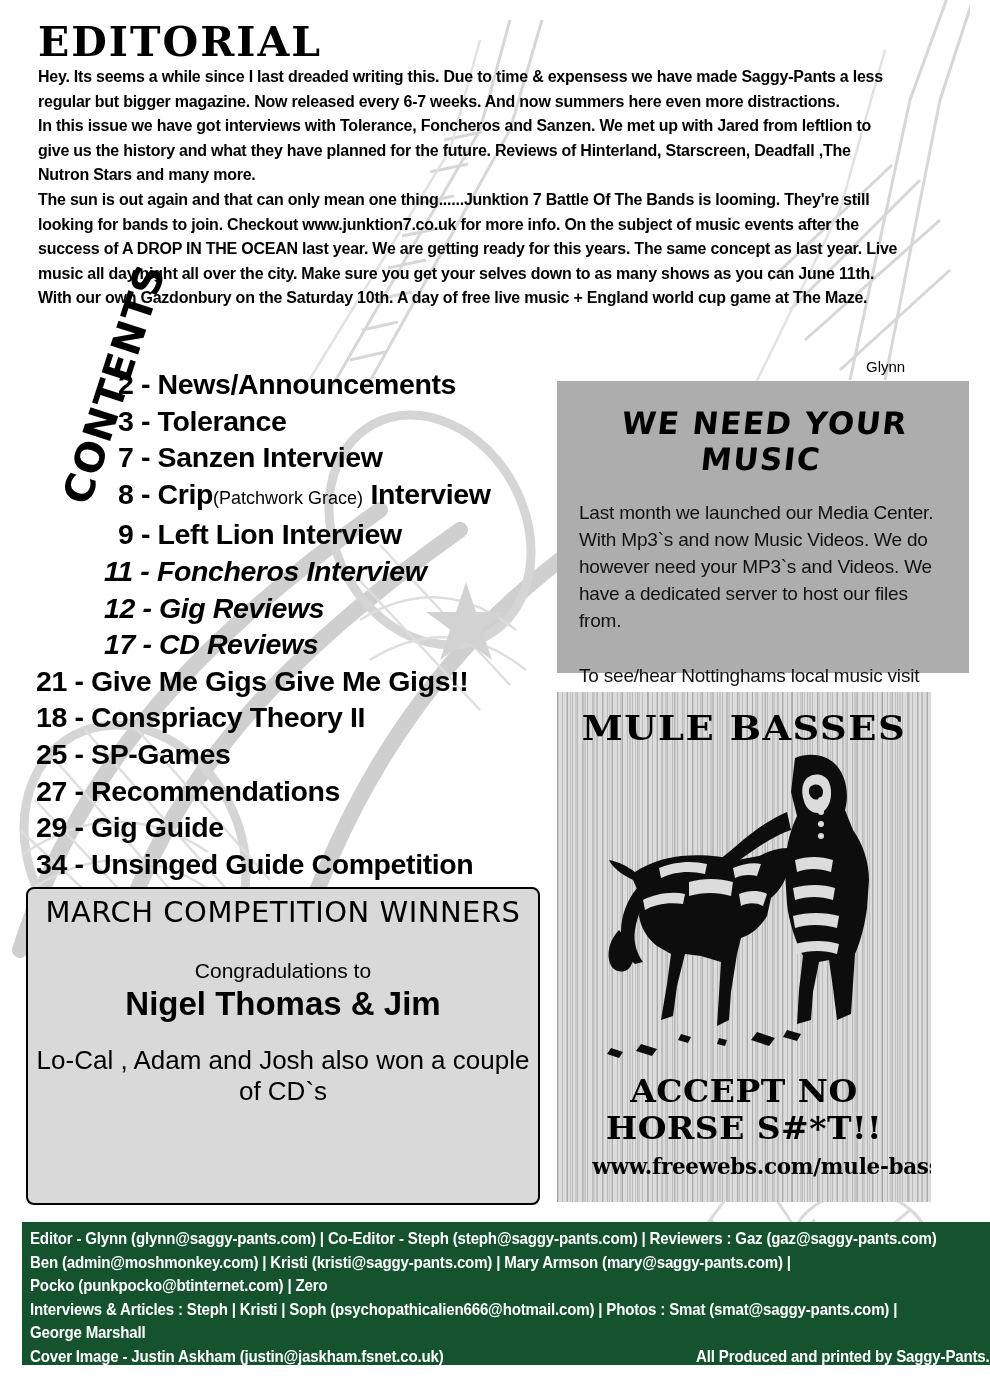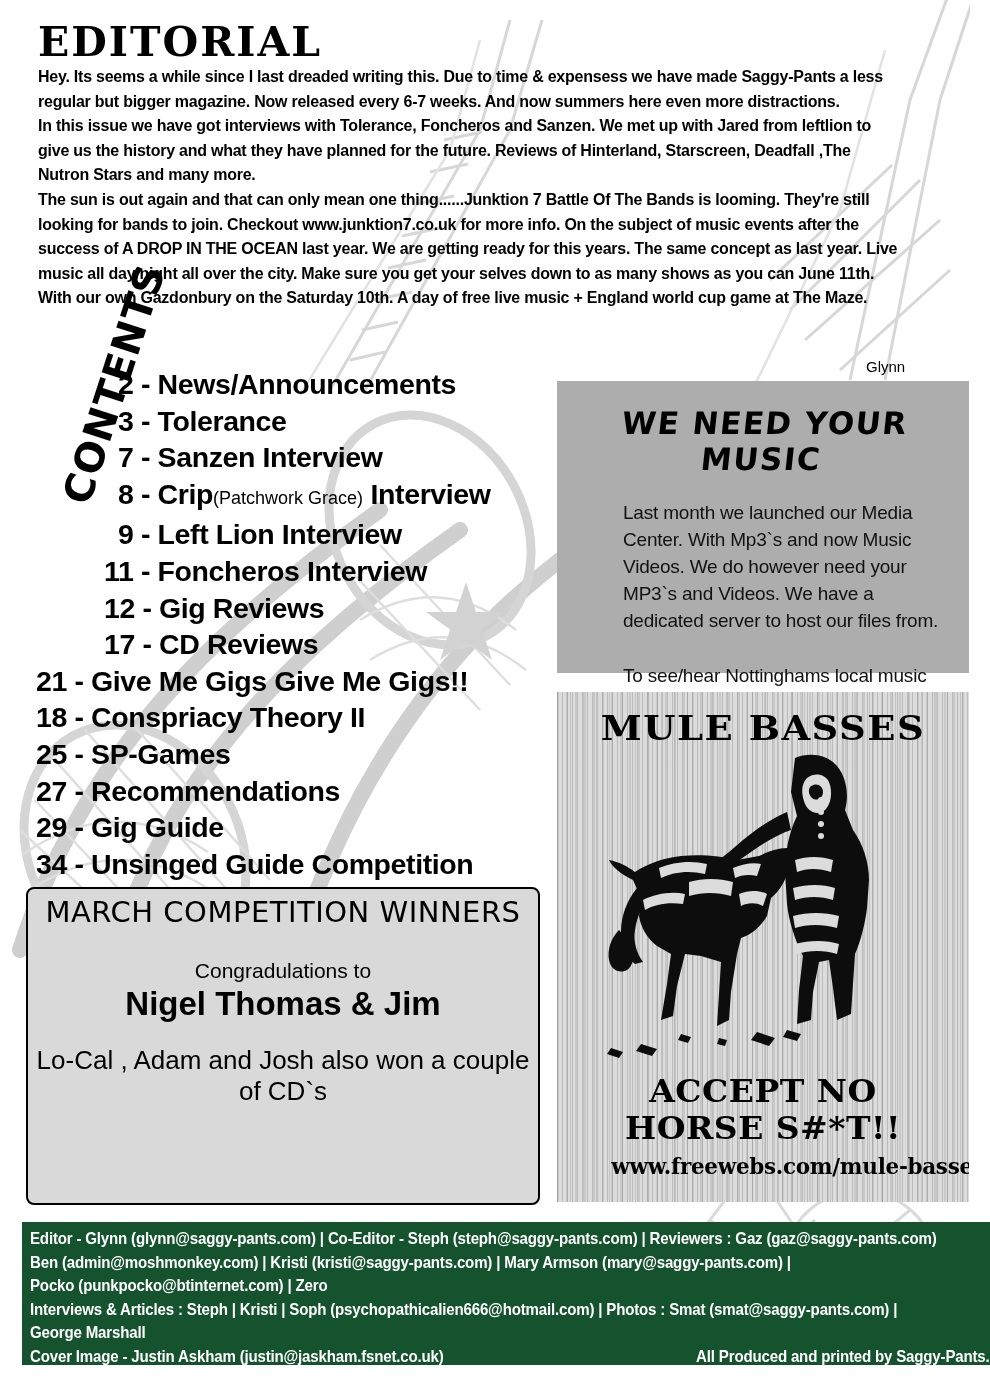--- a/index.html
+++ b/index.html
@@ -73,21 +73,21 @@
     color:#000;
   }
   .toc-row{
     font-weight:700;
     font-size:28.5px;
     line-height:36.6px;
     letter-spacing:-0.4px;
     white-space:nowrap;
   }
   .toc-row.ind-a{padding-left:82px;}
-  .toc-row.ind-b{padding-left:68px;}
+  .toc-row.ind-b{padding-left:68px;font-style:italic;}
   .toc-row.ind-c{padding-left:0px;}
   .toc-sub{
     font-weight:400;
     font-size:18px;
     letter-spacing:0px;
   }
 
   
   #comp-box{
     left:26px;top:887px;width:514px;height:318px;
@@ -144,27 +144,26 @@
     color:#000;
     text-align:center;
     transform:skewX(-6deg);
   }
   .music-para{
     margin-top:22px;
     font-size:19px;
     line-height:27px;
     color:#111;
     letter-spacing:-0.2px;
-    margin-left:44px;
   }
   #music-p2{margin-top:28px;}
 
   
   #mule-ad{
-    left:557px;top:692px;width:412px;height:510px;
+    left:557px;top:692px;width:374px;height:510px;
     background:#dcdcdc;
     overflow:hidden;
   }
   #mule-texture{
     position:absolute;inset:0;
     background-image:
       repeating-linear-gradient(90deg,
         rgba(90,90,90,0.30) 0px, rgba(90,90,90,0.30) 1px,
         rgba(0,0,0,0) 1px, rgba(0,0,0,0) 5px),
       repeating-linear-gradient(90deg,

